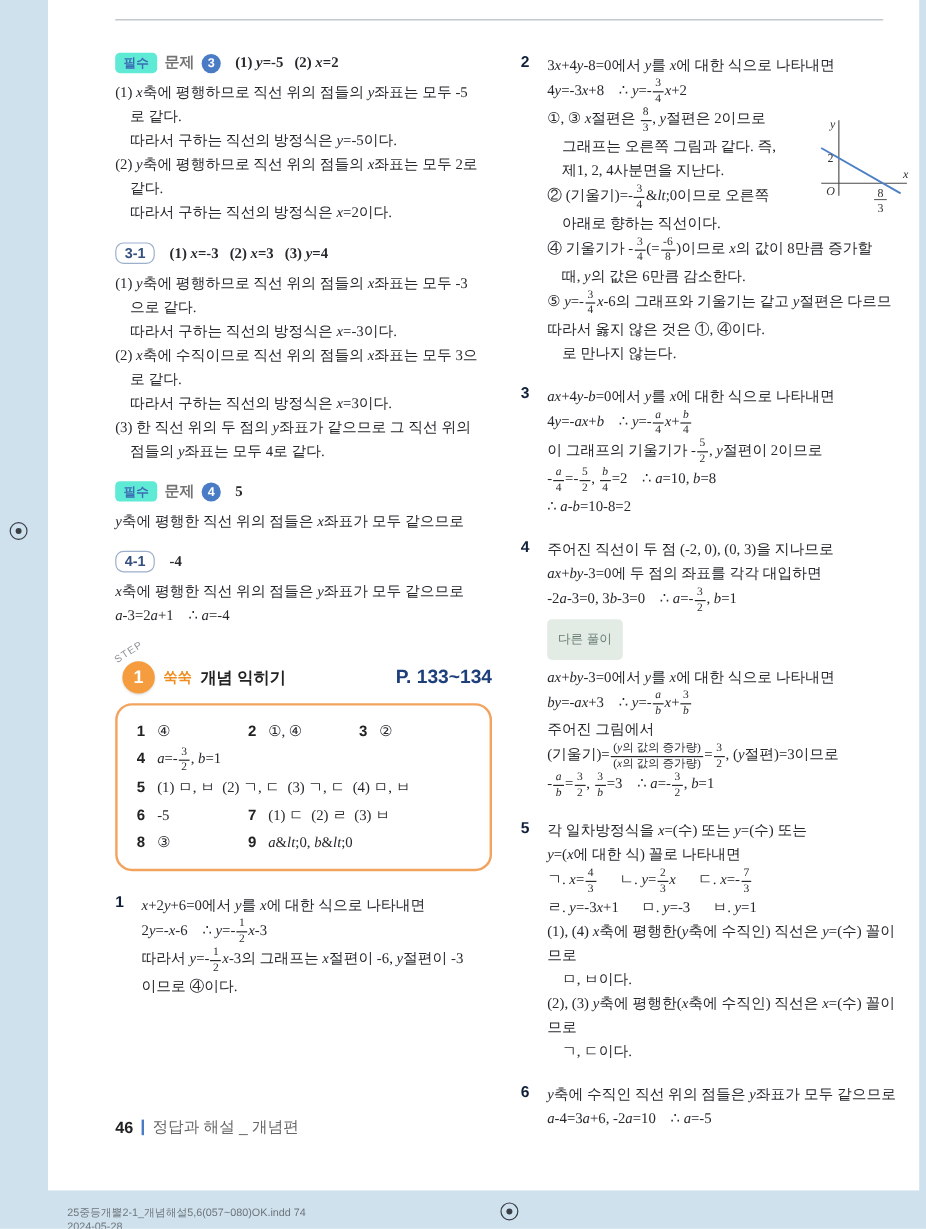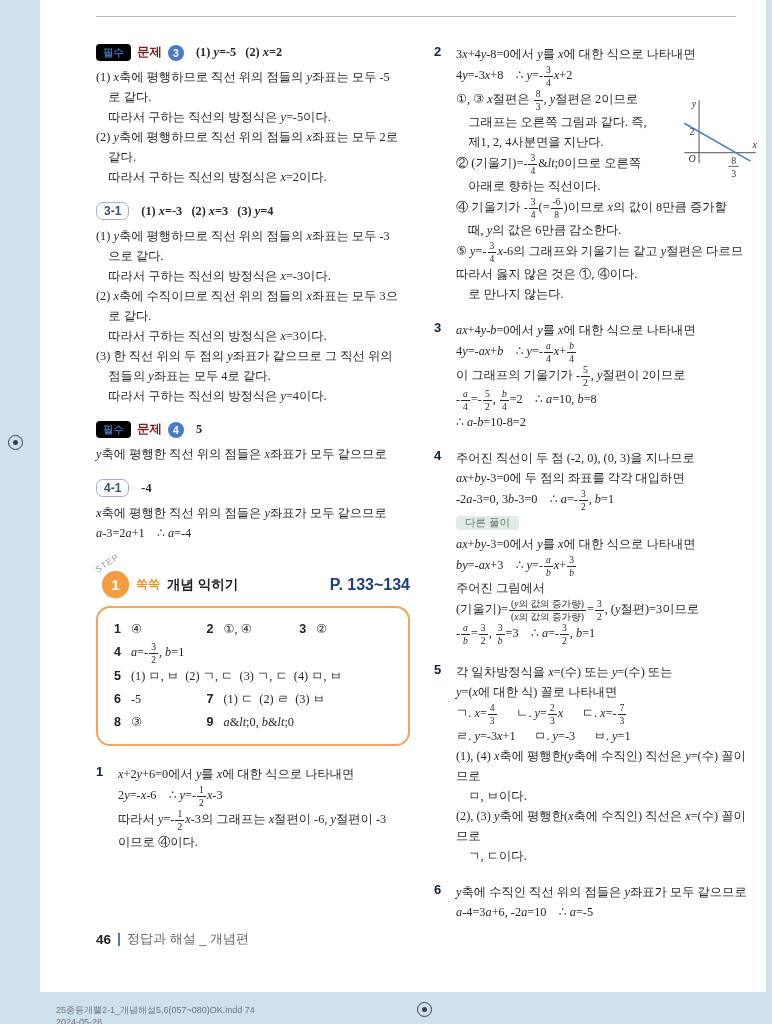--- a/index.html
+++ b/index.html
@@ -5,39 +5,39 @@
   html,body{margin:0;padding:0;}
   body{width:772px;height:1024px;background:#cfe1ed;position:relative;overflow:hidden;
        font-family:"Liberation Serif","DejaVu Serif",serif;font-size:12.3px;color:#26282b;}
   .page{position:absolute;left:40px;top:0;width:726px;height:992px;background:#ffffff;}
   .toprule{position:absolute;left:56px;top:16px;width:640px;height:1px;background:#b4bcc2;}
   .col{position:absolute;top:44px;}
   .col-left{left:56px;width:314px;}
   .col-right{left:394px;width:322px;}
   .block{margin-bottom:15px;}
   .bhead{display:flex;align-items:center;gap:6px;margin-bottom:6px;}
-  .pill{background:#000000;color:#3c6cb4;font-family:Liberation Mono, monospace;font-weight:700;
+  .pill{background:#5eead4;color:#3c6cb4;font-family:Liberation Mono, monospace;font-weight:700;
         font-size:10.5px;padding:1.5px 7px;border-radius:4px;}
-  .blabel{font-family:"Liberation Sans",sans-serif;font-weight:700;font-size:12.5px;color:#7f1d1d;}
+  .blabel{font-family:"Liberation Sans",sans-serif;font-weight:700;font-size:12.5px;color:#737373;}
   .circnum{width:16px;height:16px;border-radius:50%;background:#4a7cc6;color:#fff;
            font-family:"Liberation Sans",sans-serif;font-size:10.5px;font-weight:700;
            display:inline-flex;align-items:center;justify-content:center;}
   .numbadge{border:1.3px solid #9db0cb;color:#33507e;font-family:"Liberation Sans",sans-serif;
             font-weight:700;font-size:12px;border-radius:7px;padding:1px 7px;background:#fff;}
   .hanswer{margin-left:6px;font-weight:600;white-space:pre-wrap;}
   .plines .tline{white-space:pre-wrap;line-height:20px;min-height:20px;}
   .frac{display:inline-flex;flex-direction:column;align-items:center;vertical-align:middle;
         font-size:0.78em;line-height:1.2;margin:0 1px;}
   .frac .nu{border-bottom:1px solid #26282b;padding:0 2px;}
   .frac .de{padding:0 2px;}
   .prob{position:relative;padding-left:22px;margin-bottom:16px;}
   .pnum{position:absolute;left:0;top:0;font-family:"Liberation Sans",sans-serif;font-weight:700;
         font-size:13px;color:#10203a;}
   .inline-badge{display:inline-block;background:#e3ebe5;color:#647a70;
-                font-family:"Liberation Sans",sans-serif;font-size:10.5px;padding:0 9px;
+                font-family:"Liberation Sans",sans-serif;font-size:10.5px;padding:10px 9px;
                 border-radius:4px;margin:4px 0;}
   .stepwrap{margin:28px 0 18px 0;position:relative;}
   .stephead{display:flex;align-items:center;gap:7px;position:relative;padding-left:6px;}
   .stepword{position:absolute;left:-2px;top:-13px;transform:rotate(-33deg);
             font-family:"Liberation Sans",sans-serif;font-size:8.5px;letter-spacing:1px;color:#8d9298;}
   .stepcirc{width:27px;height:27px;border-radius:50%;background:#f59c3e;color:#fff;
             font-family:"Liberation Sans",sans-serif;font-weight:700;font-size:15px;
             display:inline-flex;align-items:center;justify-content:center;box-shadow:0 1px 2px rgba(0,0,0,.15);}
   .stepdeco{color:#ef8d1f;font-family:"Liberation Sans",sans-serif;font-weight:700;font-size:12px;}
   .steptitle{font-family:"Liberation Sans",sans-serif;font-weight:700;font-size:13.5px;color:#222;}
@@ -98,21 +98,20 @@
       </div>
       <div class="plines">
           <div class="tline">(1) <i>y</i>축에 평행하므로 직선 위의 점들의 <i>x</i>좌표는 모두 -3</div>
           <div class="tline">    으로 같다.</div>
           <div class="tline">    따라서 구하는 직선의 방정식은 <i>x</i>=-3이다.</div>
           <div class="tline">(2) <i>x</i>축에 수직이므로 직선 위의 점들의 <i>x</i>좌표는 모두 3으</div>
           <div class="tline">    로 같다.</div>
           <div class="tline">    따라서 구하는 직선의 방정식은 <i>x</i>=3이다.</div>
           <div class="tline">(3) 한 직선 위의 두 점의 <i>y</i>좌표가 같으므로 그 직선 위의</div>
           <div class="tline">    점들의 <i>y</i>좌표는 모두 4로 같다.</div>
-          <div class="tline">    따라서 구하는 직선의 방정식은 <i>y</i>=4이다.</div>
         </div>
     </section>
 
     <section class="block">
       <div class="bhead">
         <span class="pill">필수</span>
         <span class="blabel">문제</span>
         <span class="circnum">4</span>
         <span class="hanswer">5</span>
       </div>

